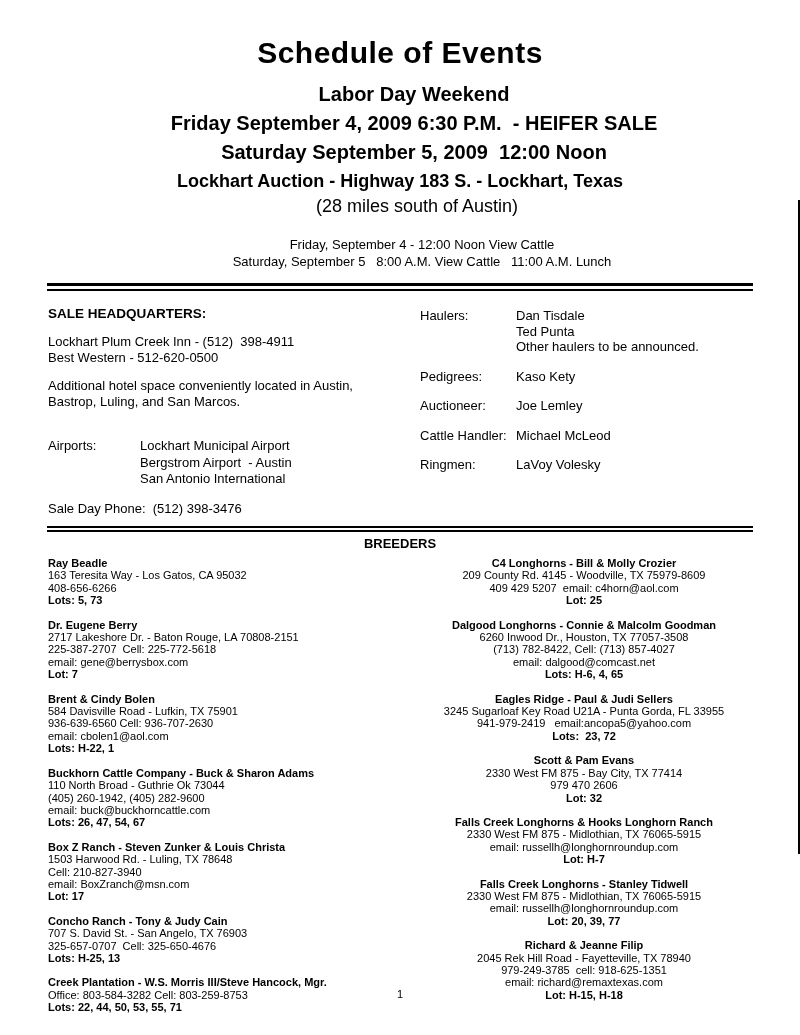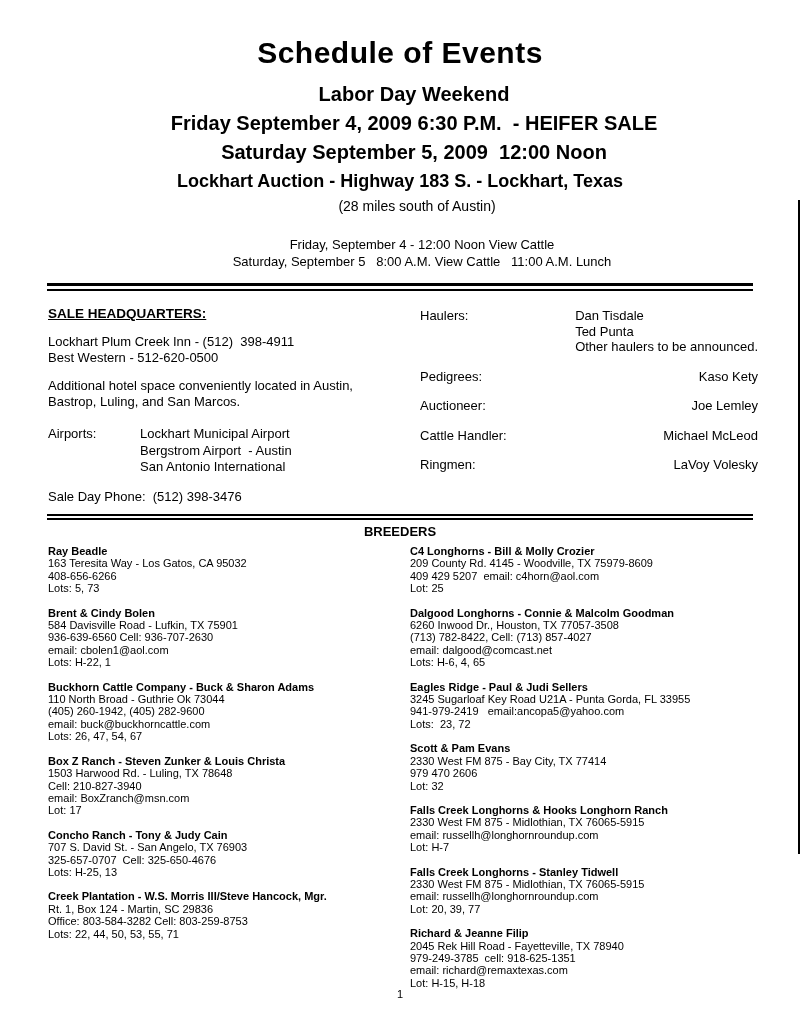--- a/index.html
+++ b/index.html
@@ -11,52 +11,52 @@
   }
   [data-bind] { white-space:pre-wrap; }
 
   .page { position:relative; width:800px; height:854px; }
 
   
   .header { text-align:center; padding-top:36px; }
   .title { font-size:30px; font-weight:bold; letter-spacing:0.5px; margin-bottom:10px; }
   .sub   { font-size:20px; font-weight:bold; line-height:29px;padding-left:28px; }
   .loc   { font-size:18px; font-weight:bold; line-height:29px; }
-  .locnote { font-size:14px; line-height:16px; margin-top:2px;padding-left:34px; }
+  .locnote { font-size:18px; line-height:16px; margin-top:2px;padding-left:34px; }
   .sched { font-size:13px; line-height:17px; }
   .sched-block { margin-top:22px;padding-left:44px; }
 
   
   .rule {
     margin:0 47px; height:8px;
     border-top:3px solid #000; border-bottom:2px solid #000;
   }
   .rule-top { margin-top:13px; }
   .rule-mid { margin-top:10px; height:6px; border-top:2px solid #000; border-bottom:2px solid #000; }
 
   
   .info { display:flex; padding:15px 42px 0 48px; font-size:13px; }
   .info-left { width:372px; }
-  .hq-heading { font-size:13.5px; font-weight:bold; text-decoration:underline; }
+  .hq-heading { font-size:13.5px; font-weight:bold; }
   .blk { margin-top:13px; line-height:15.5px; }
-  .airports-row { display:flex; margin-top:17px; }
+  .airports-row { display:flex; margin-top:29px; }
   .airports-label { width:92px; }
   .airports-list { line-height:16.5px; }
   .info-right { flex:1; padding-top:2px; }
-  .staff-row { display:flex; margin-bottom:14px; line-height:15.5px;justify-content:space-between; }
+  .staff-row { display:flex; margin-bottom:14px; line-height:15.5px; }
   .staff-label { width:96px; flex:none; }
 
   
   .breeders-heading { text-align:center; font-size:13px; font-weight:bold; margin-top:4px; }
   .breeders { display:flex; padding:6px 42px 0 48px; }
   .bcol { width:50%; font-size:11px; line-height:12.4px; }
-  .bcol-right { padding-left:7px; }
+  .bcol-right { padding-left:7px;text-align:center; }
   .breeder { margin-bottom:12px; }
   .bname { font-weight:bold; }
-  .lots  { font-weight:normal; }
+  .lots  { font-weight:bold; }
 
   
   .page-number { position:absolute; left:0; right:0; top:988px; text-align:center; font-size:11px; }
   .edge-line { position:absolute; right:0; top:200px; bottom:0; width:2px; background:#000; }
 </style>
 </head>
 <body>
 
 <div class="page">
 
@@ -133,20 +133,27 @@
   <div class="breeders">
 
     <div class="bcol">
       <div class="breeder">
         <div class="bname" data-bind="breeders.left.0.name">Ray Beadle</div>
         <div data-bind="breeders.left.0.line1">163 Teresita Way - Los Gatos, CA 95032</div>
         <div data-bind="breeders.left.0.line2">408-656-6266</div>
         <div class="lots" data-bind="breeders.left.0.lots">Lots: 5, 73</div>
       </div>
       <div class="breeder">
+        <div class="bname" data-bind="breeders.left.1.name">Dr. Eugene Berry</div>
+        <div data-bind="breeders.left.1.line1">2717 Lakeshore Dr. - Baton Rouge, LA 70808-2151</div>
+        <div data-bind="breeders.left.1.line2">225-387-2707  Cell: 225-772-5618</div>
+        <div data-bind="breeders.left.1.line3">email: gene@berrysbox.com</div>
+        <div class="lots" data-bind="breeders.left.1.lots">Lot: 7</div>
+      </div>
+      <div class="breeder">
         <div class="bname" data-bind="breeders.left.2.name">Brent &amp; Cindy Bolen</div>
         <div data-bind="breeders.left.2.line1">584 Davisville Road - Lufkin, TX 75901</div>
         <div data-bind="breeders.left.2.line2">936-639-6560 Cell: 936-707-2630</div>
         <div data-bind="breeders.left.2.line3">email: cbolen1@aol.com</div>
         <div class="lots" data-bind="breeders.left.2.lots">Lots: H-22, 1</div>
       </div>
       <div class="breeder">
         <div class="bname" data-bind="breeders.left.3.name">Buckhorn Cattle Company - Buck &amp; Sharon Adams</div>
         <div data-bind="breeders.left.3.line1">110 North Broad - Guthrie Ok 73044</div>
         <div data-bind="breeders.left.3.line2">(405) 260-1942, (405) 282-9600</div>
@@ -161,21 +168,20 @@
         <div class="lots" data-bind="breeders.left.4.lots">Lot: 17</div>
       </div>
       <div class="breeder">
         <div class="bname" data-bind="breeders.left.5.name">Concho Ranch - Tony &amp; Judy Cain</div>
         <div data-bind="breeders.left.5.line1">707 S. David St. - San Angelo, TX 76903</div>
         <div data-bind="breeders.left.5.line2">325-657-0707  Cell: 325-650-4676</div>
         <div class="lots" data-bind="breeders.left.5.lots">Lots: H-25, 13</div>
       </div>
       <div class="breeder">
         <div class="bname" data-bind="breeders.left.6.name">Creek Plantation - W.S. Morris III/Steve Hancock, Mgr.</div>
-        <div data-bind="breeders.left.6.line1">Rt. 1, Box 124 - Martin, SC 29836</div>
         <div data-bind="breeders.left.6.line2">Office: 803-584-3282 Cell: 803-259-8753</div>
         <div class="lots" data-bind="breeders.left.6.lots">Lots: 22, 44, 50, 53, 55, 71</div>
       </div>
     </div>
 
     <div class="bcol bcol-right">
       <div class="breeder">
         <div class="bname" data-bind="breeders.right.0.name">C4 Longhorns - Bill &amp; Molly Crozier</div>
         <div data-bind="breeders.right.0.line1">209 County Rd. 4145 - Woodville, TX 75979-8609</div>
         <div data-bind="breeders.right.0.line2">409 429 5207  email: c4horn@aol.com</div>

